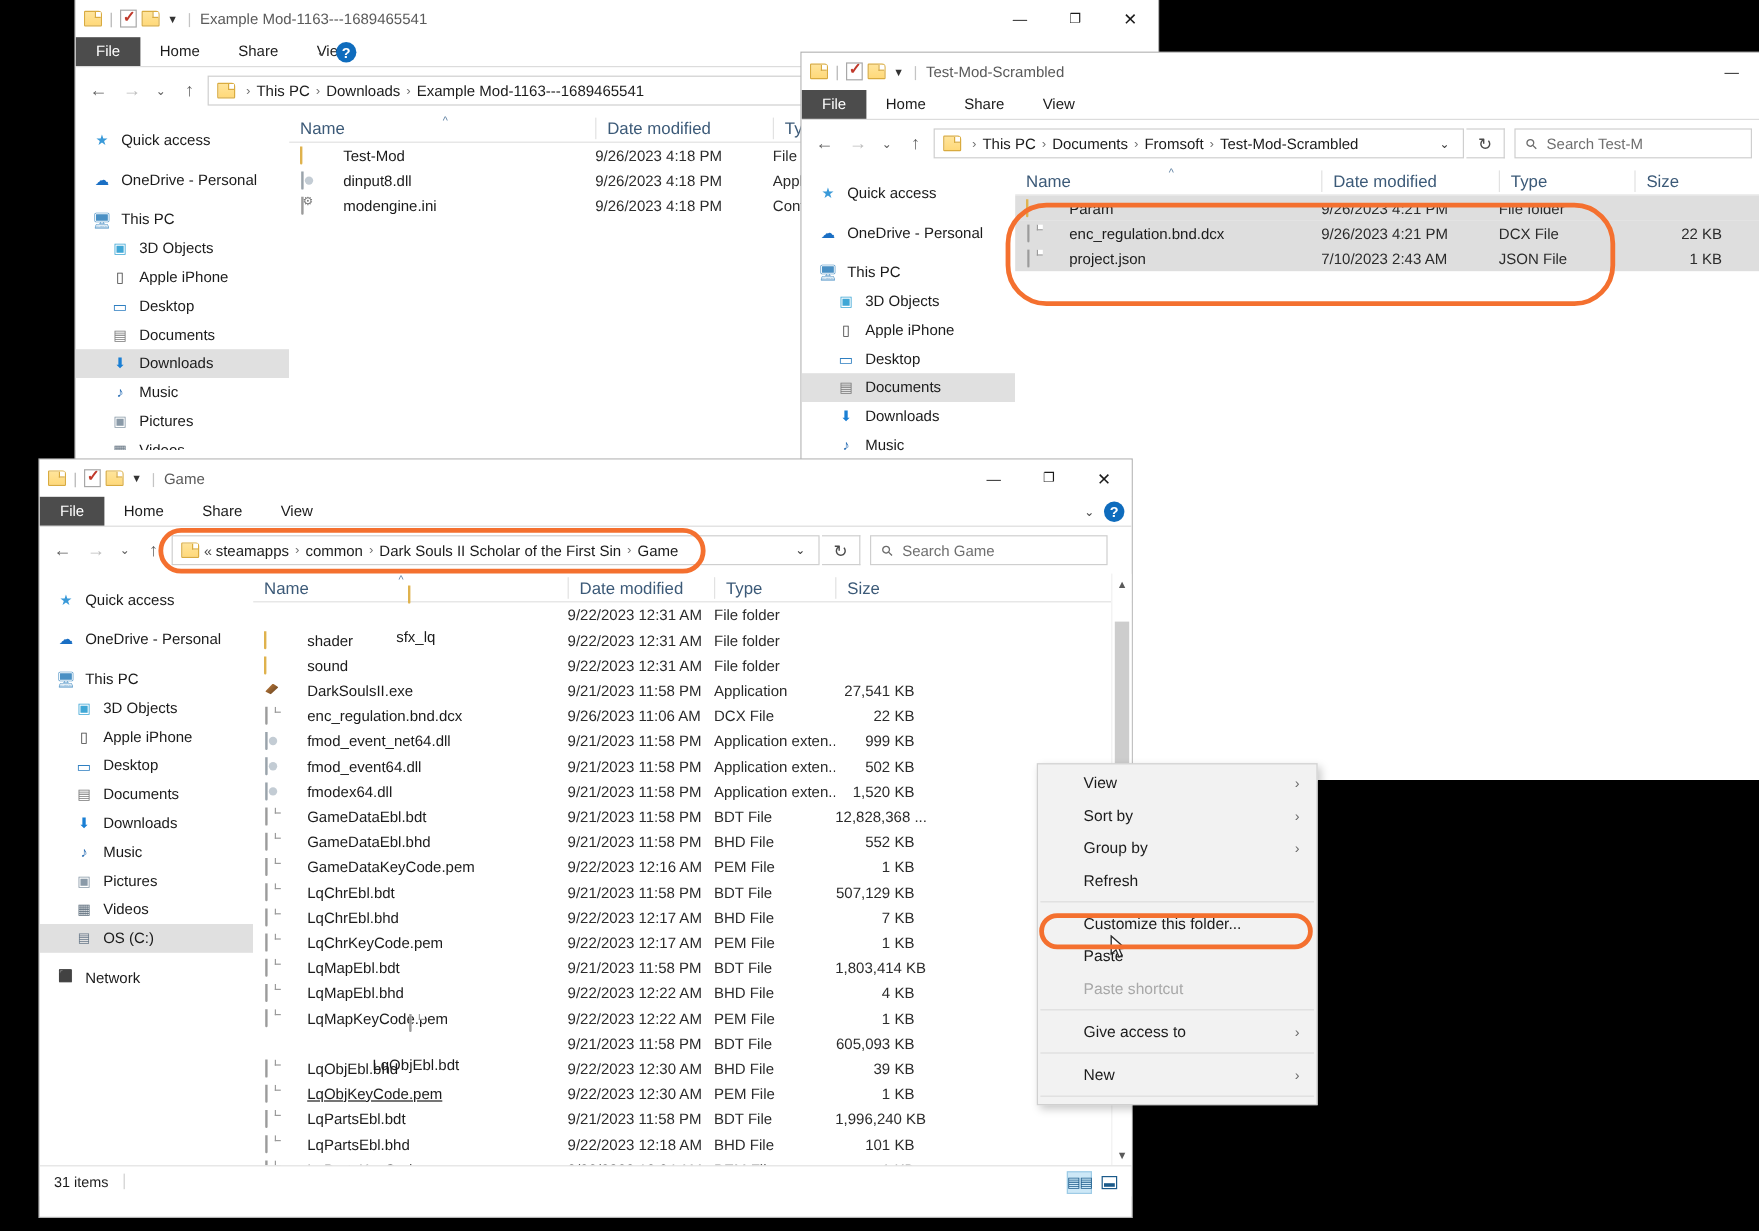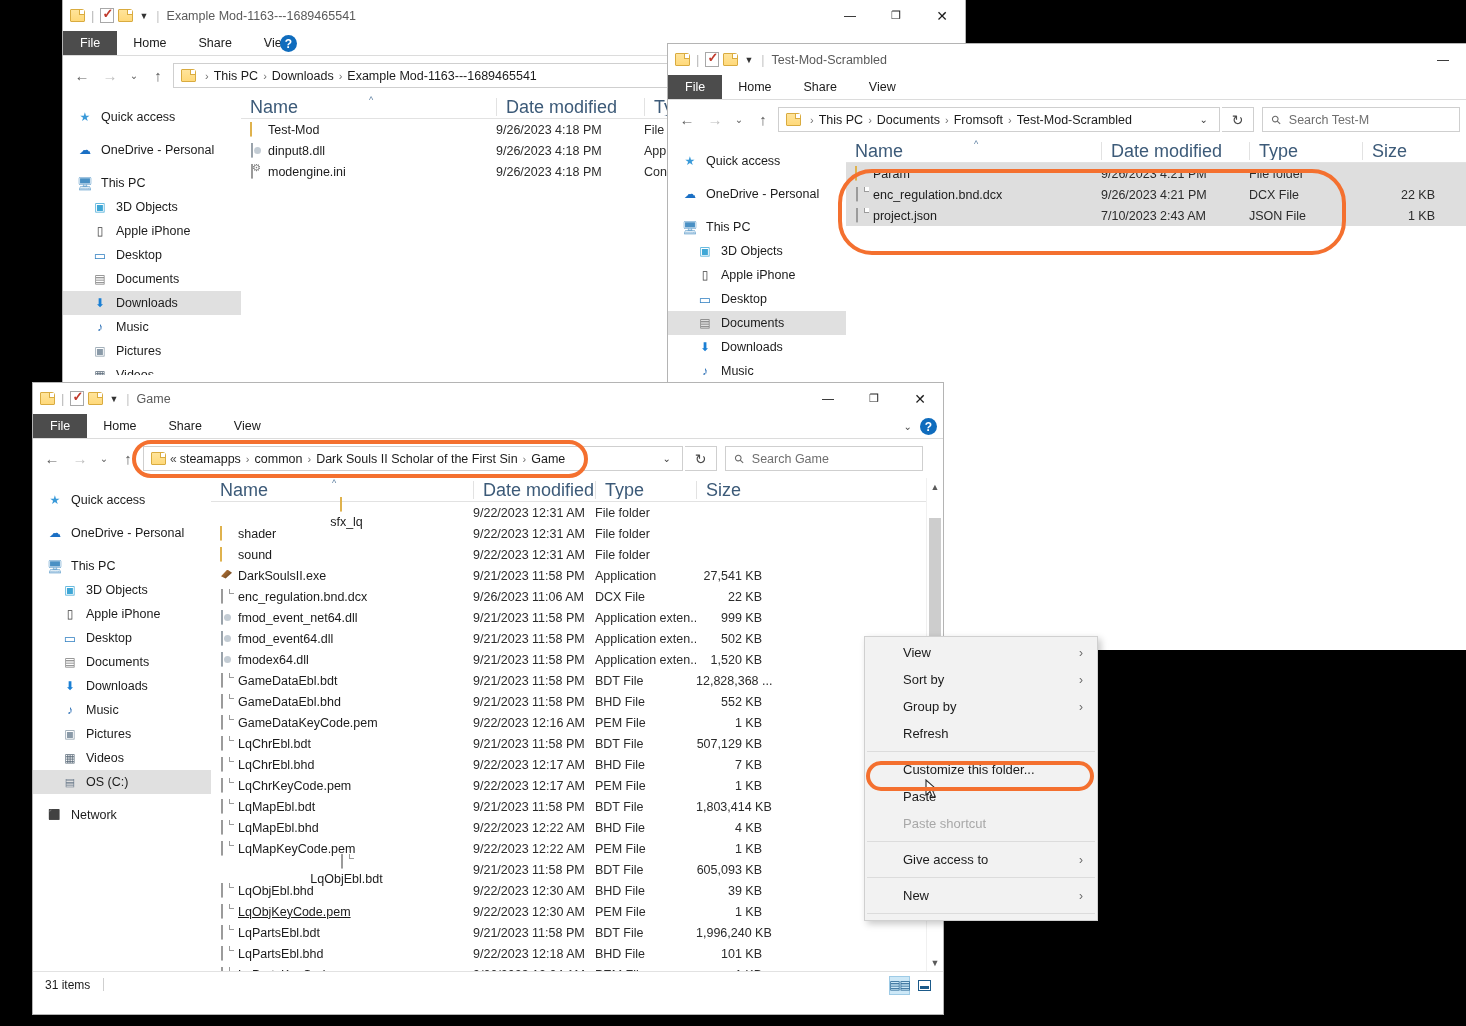--- a/index.html
+++ b/index.html
@@ -126,33 +126,33 @@
   .sbitem.gap { margin-top: 9px; }
   .sbico { width: 16px; height: 16px; flex: 0 0 16px; position: relative; }
 
   
   .listarea { flex: 1; min-width: 0; position: relative; background: #fff; }
   .colhdr {
     height: 24px; display: flex; align-items: center;
     border-bottom: 1px solid #e2e2e2; position: relative;
   }
   .ch {
-    font-size: 18px; color: #3c5a78; padding-left: 9px;
+    font-size: 14px; color: #3c5a78; padding-left: 9px;
     border-left: 1px solid #e2e2e2; height: 18px; line-height: 18px;
     white-space: nowrap; overflow: hidden;
   }
   .ch.first { border-left: none; }
   .sortcaret { position: absolute; font-size: 9px; color: #5b7ea0; top: 0; }
   .rows { position: relative; }
   .row {
     height: 21px; display: flex; align-items: center; font-size: 12.5px; color: #1b1b1b;
   }
   .row.sel { background: #dedede; }
   .cell { white-space: nowrap; overflow: hidden; }
-  .c-name { display: flex; align-items: center; gap: 4px; padding-left: 9px; }
+  .c-name { display: flex; align-items: center; gap: 22px; padding-left: 9px; }
   .c-date { color: #2b2b2b; }
   .c-type { color: #2b2b2b; }
   .c-size { text-align: right; padding-right: 12px; color: #2b2b2b; }
 
   
   .fi { width: 14px; height: 16px; flex: 0 0 14px; position: relative; }
   .fi-folder {
     width: 15px; height: 12px; margin-top: 2px;
     background: linear-gradient(#ffe7a8, #ffd780);
     border: 1px solid #dfb24d; border-radius: 1px;

